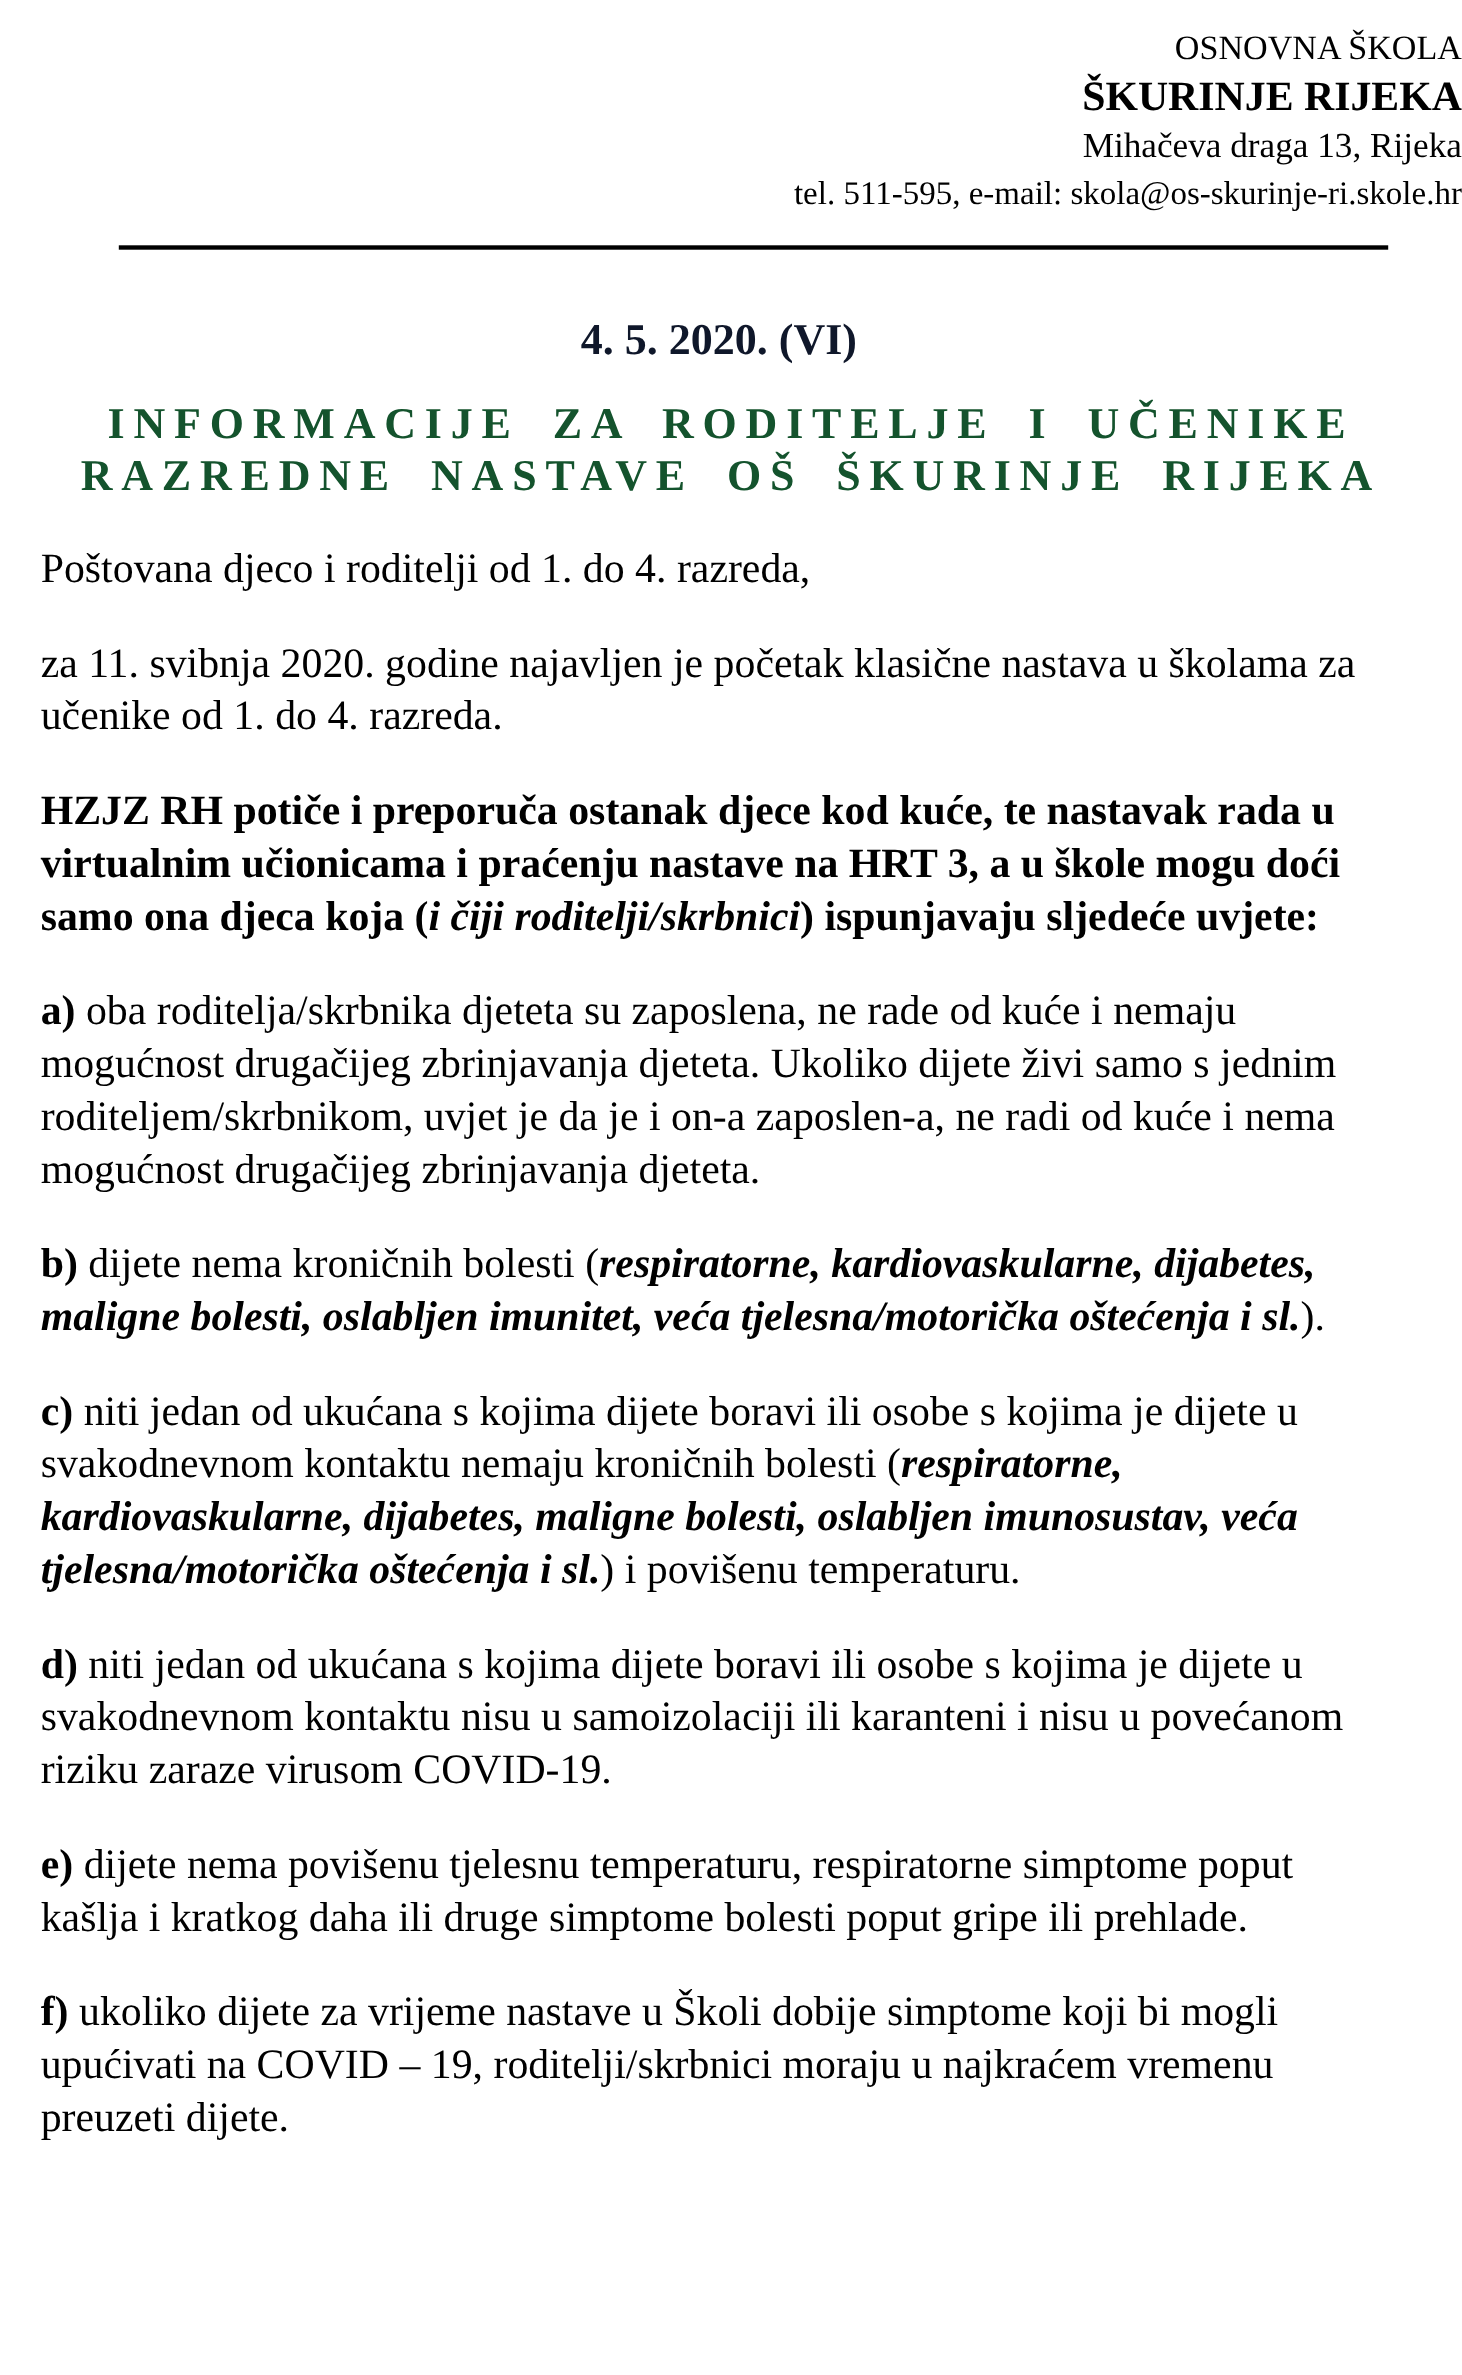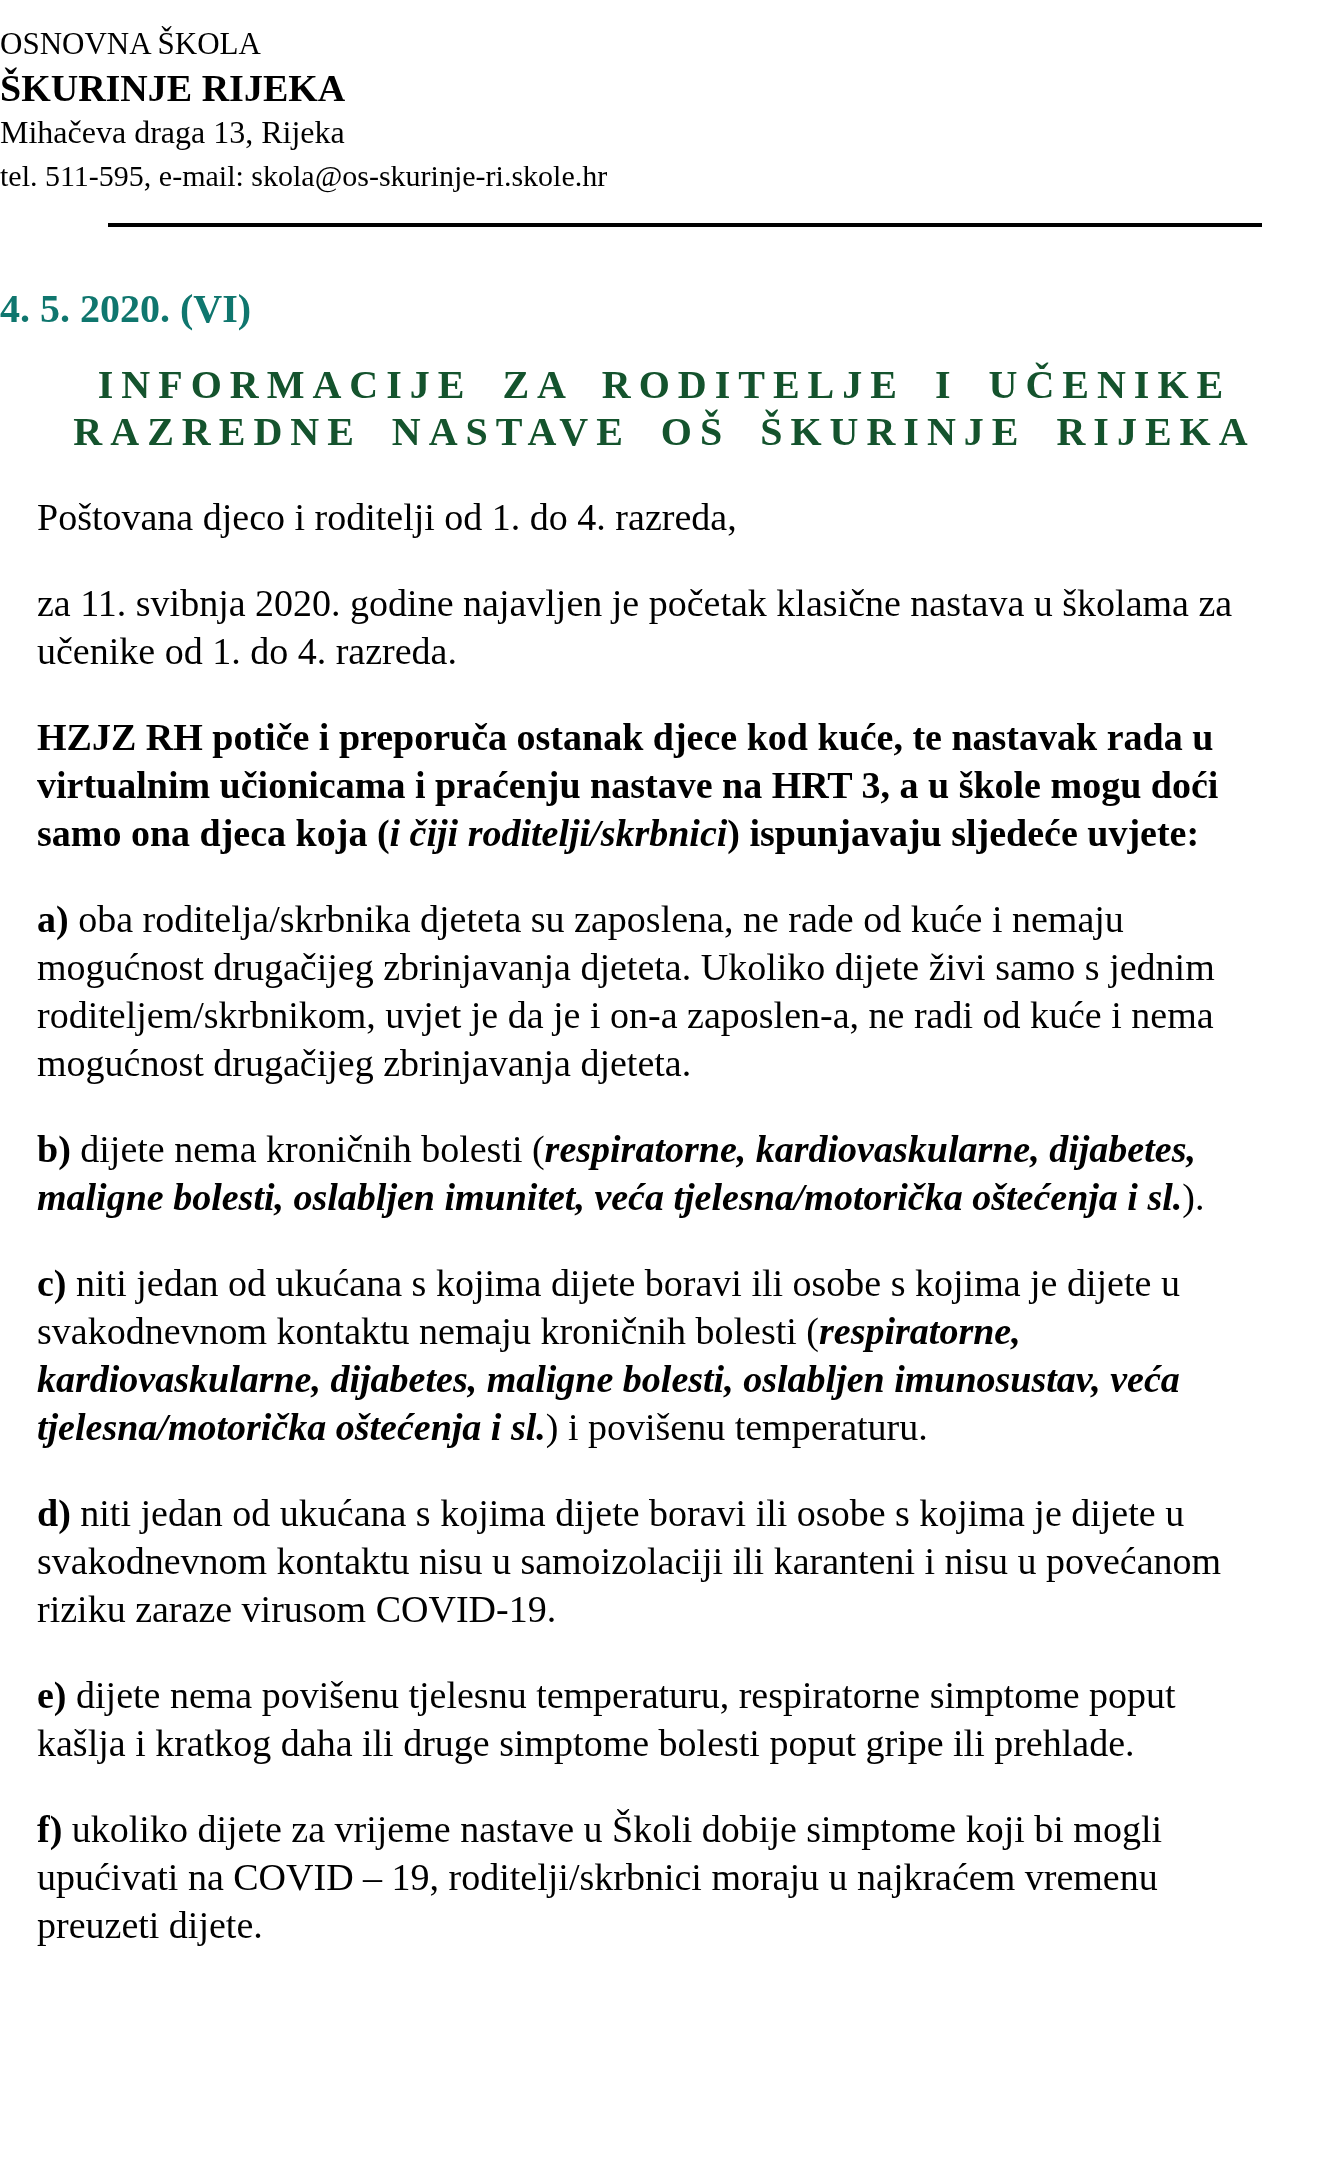--- a/index.html
+++ b/index.html
@@ -9,35 +9,35 @@
     color: #000000;
     font-family: "Liberation Serif", serif;
   }
   .page {
     position: relative;
     width: 1329px; height: 2159px;
     overflow: hidden;
     padding-top: 22px;
     box-sizing: border-box;
   }
-  .hdr { text-align: left; }
+  .hdr { text-align: right; }
   .hdr-type { font-size: 31px; line-height: 43px; }
   .hdr-name { font-size: 38px; font-weight: bold; line-height: 46px; }
   .hdr-addr { font-size: 32px; line-height: 42px; }
   .hdr-tel  { font-size: 30px; line-height: 46px; }
   .rule {
     margin: 24px 0 0 108px;
     width: 1154px; height: 4px;
     background: #000000;
   }
   .date-line {
     margin-top: 60px;
     padding-right: 22px;
-    text-align: left;
-    color: #0f766e;
+    text-align: center;
+    color: #0f172a;
     font-weight: bold;
     font-size: 40px;
     line-height: 44px;
   }
   .notice-title {
     margin-top: 30px;
     text-align: center;
     color: #14532d;
     font-weight: bold;
     font-size: 40px;

